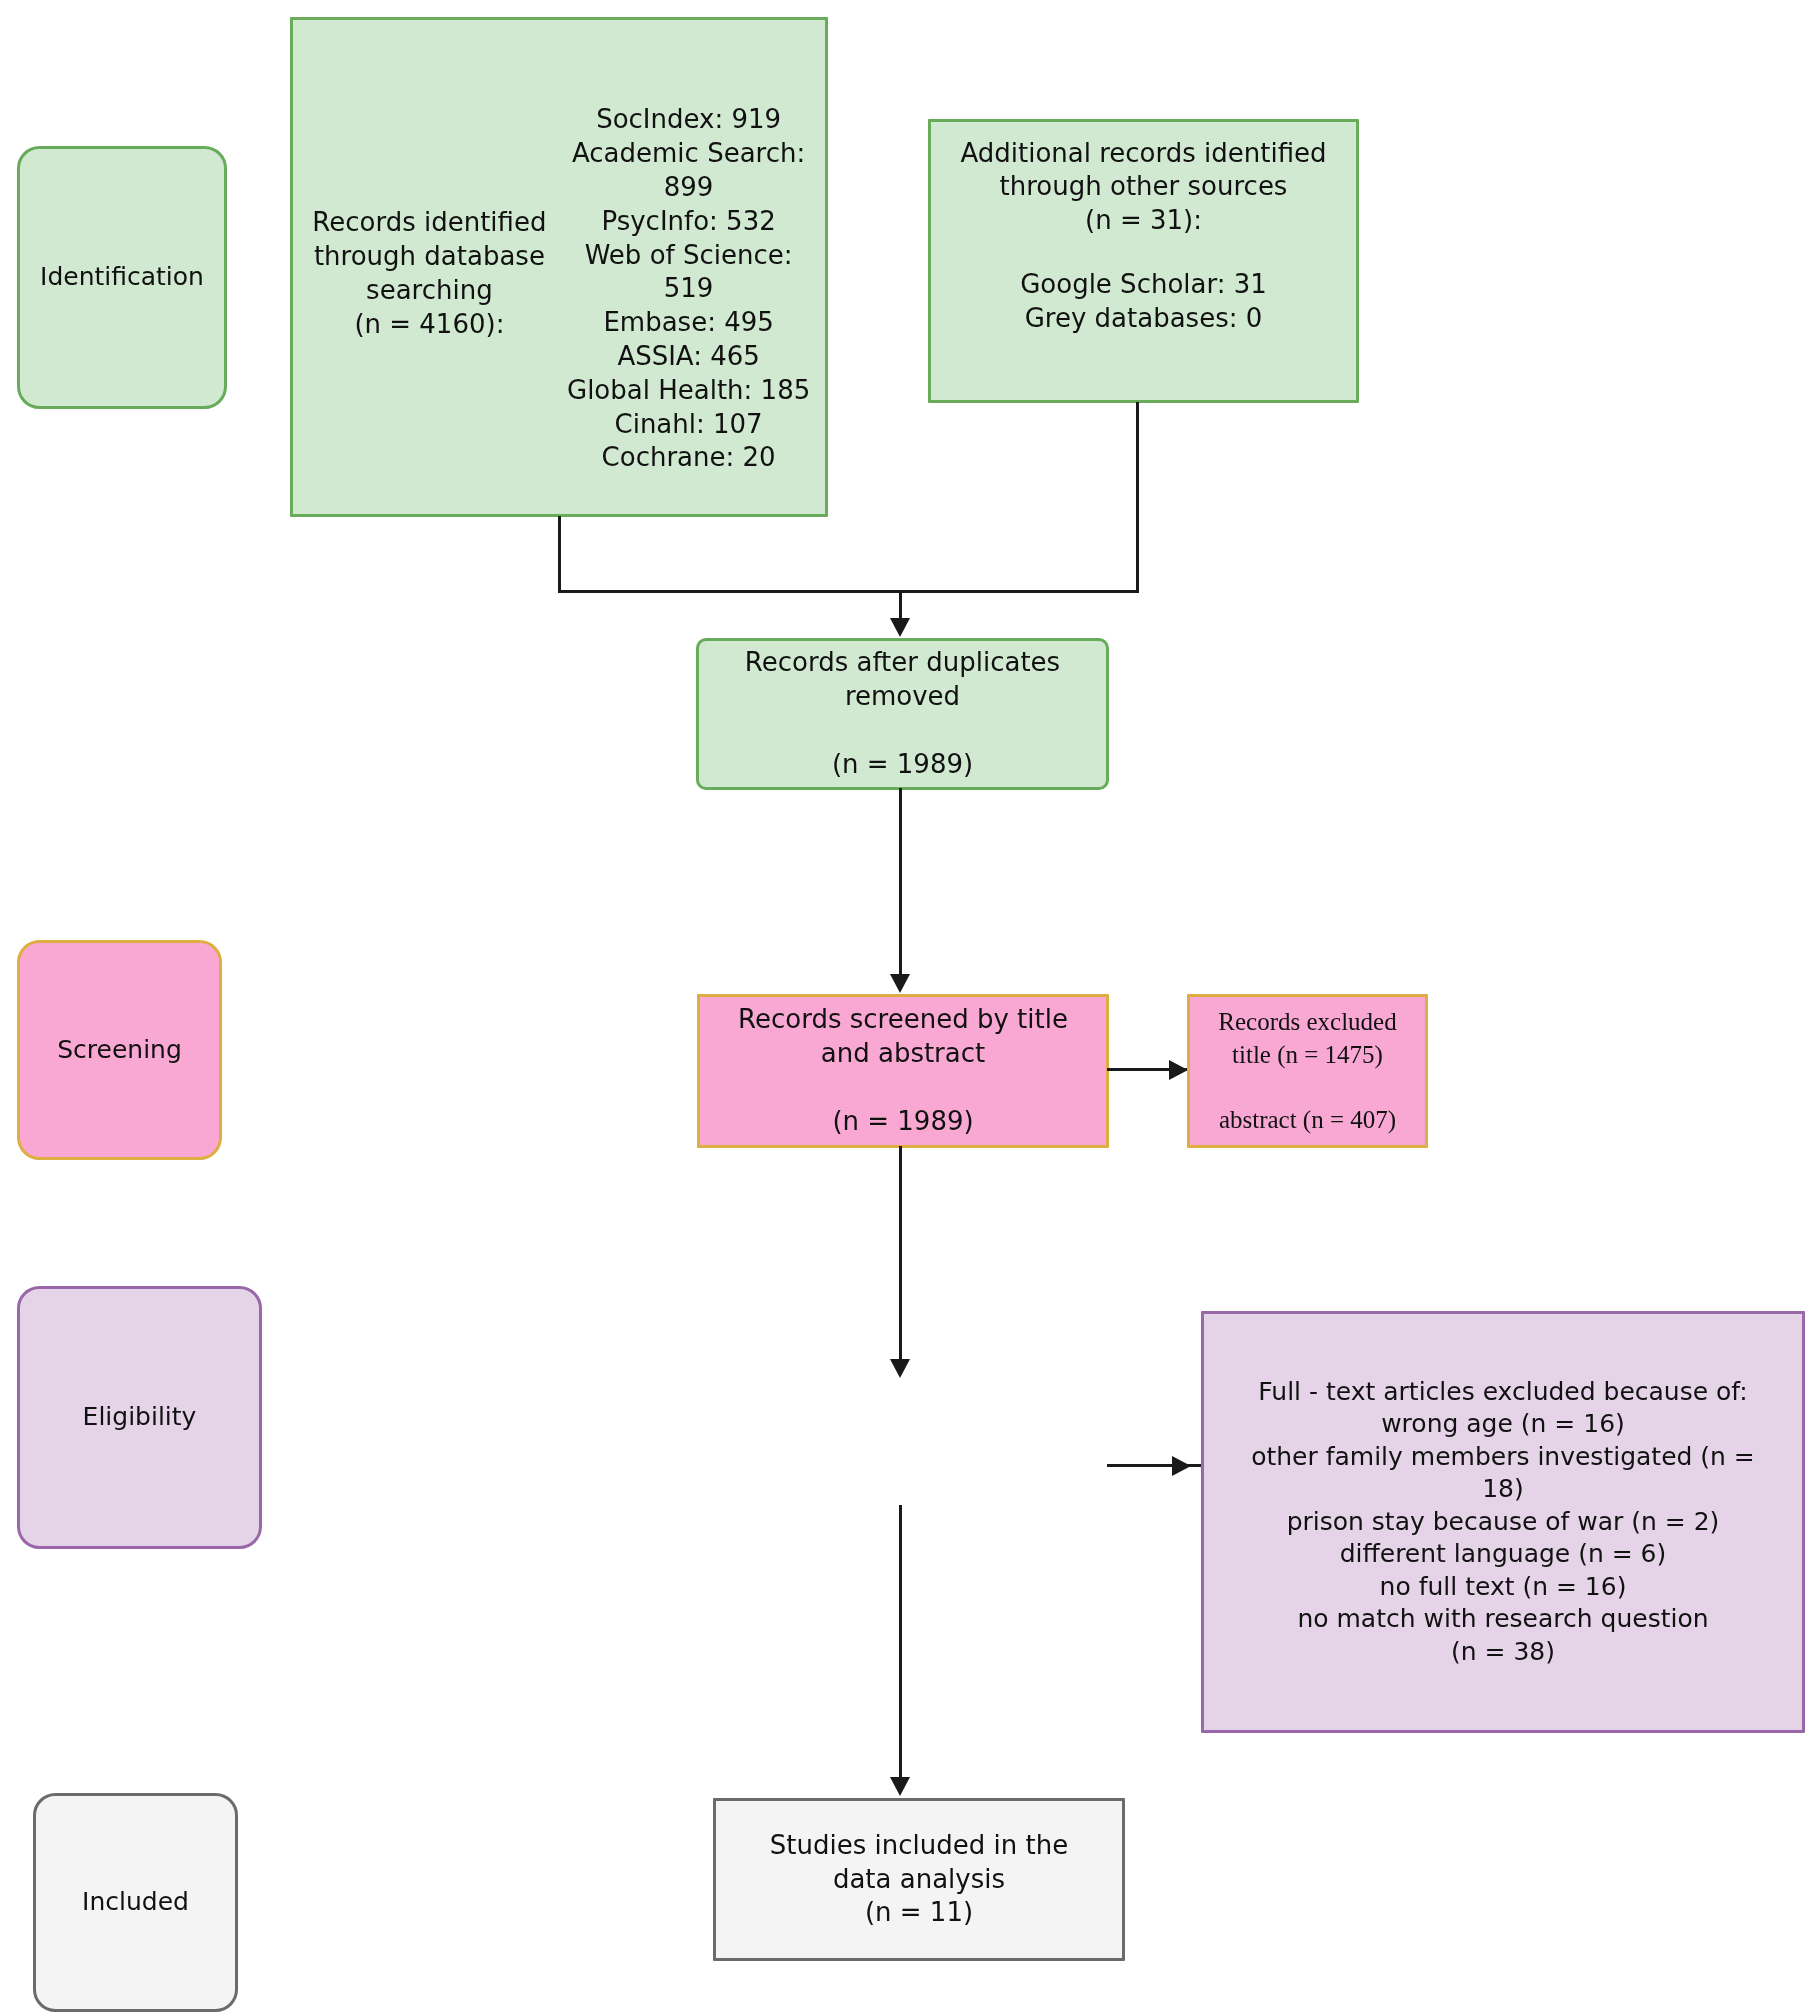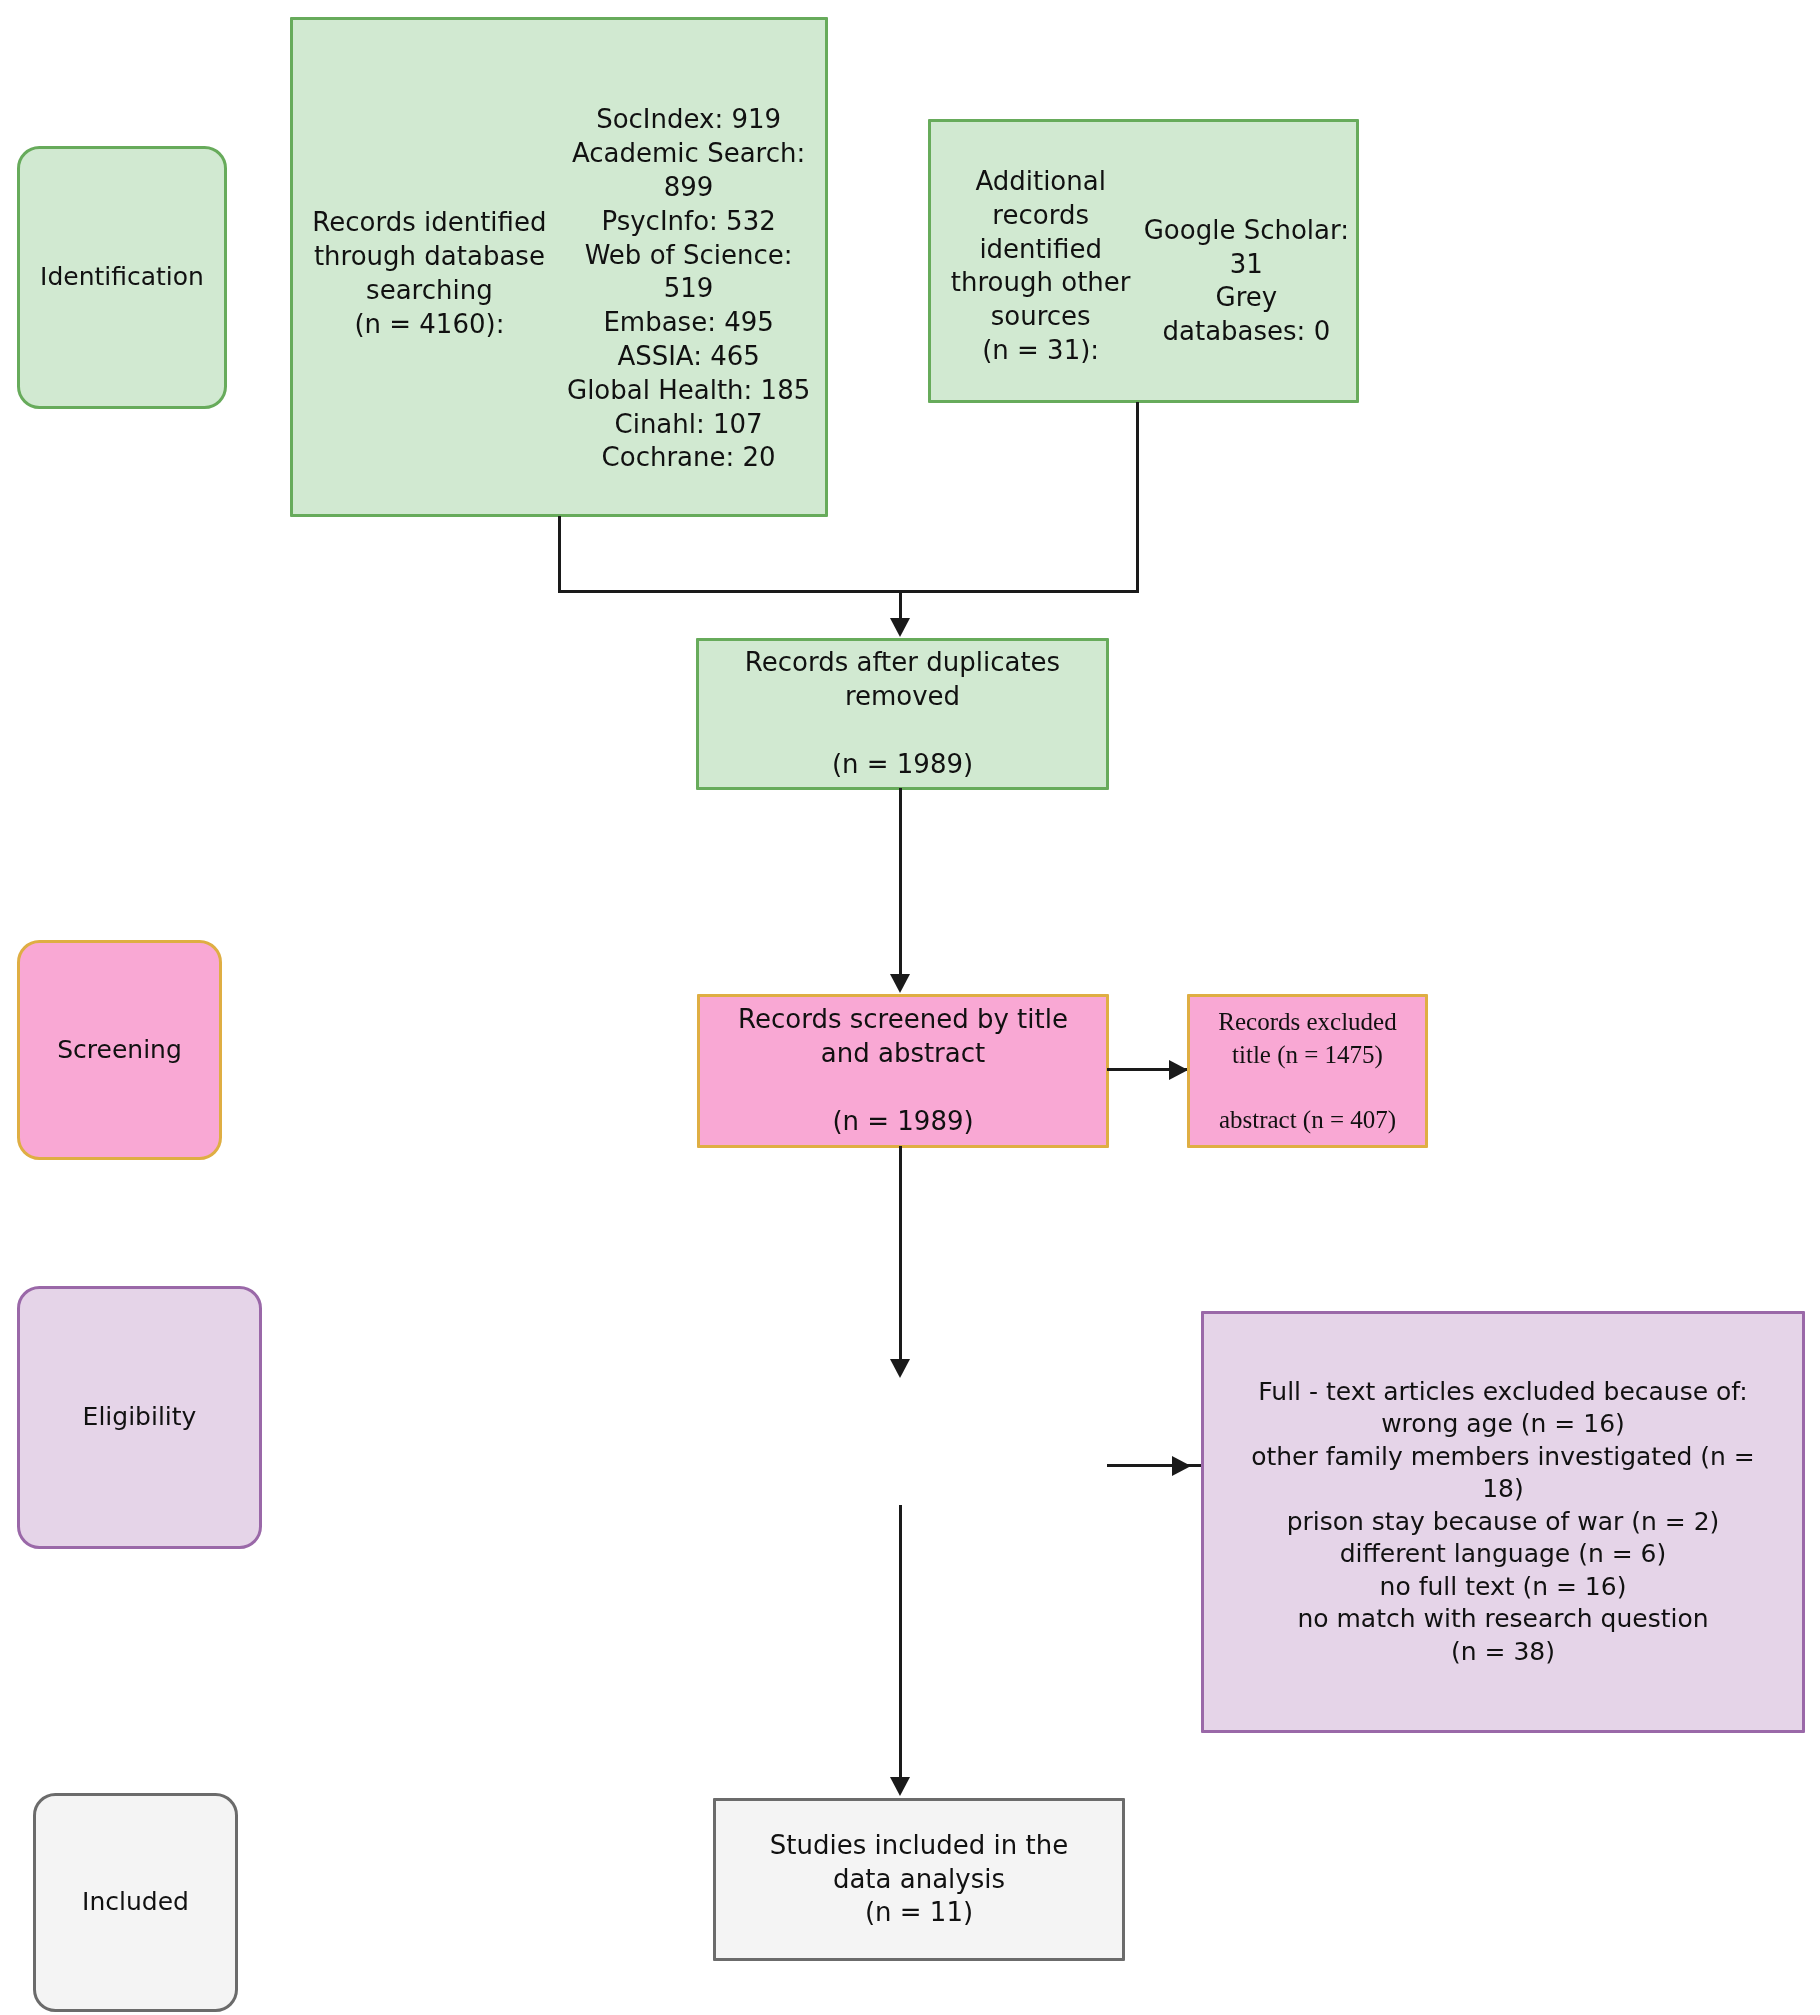--- a/index.html
+++ b/index.html
@@ -87,35 +87,35 @@
 Academic Search: 899
 PsycInfo: 532
 Web of Science: 519
 Embase: 495
 ASSIA: 465
 Global Health: 185
 Cinahl: 107
 Cochrane: 20</span>
   </div>
 
-  <div class="node box green" style="left:928px;top:119px;width:431px;height:284px;flex-direction:row;justify-content:flex-start;padding-top:14.6px;font-size:26px;">
+  <div class="node box green" style="left:928px;top:119px;width:431px;height:284px;flex-direction:column;justify-content:flex-start;padding-top:14.6px;font-size:26px;">
     <span class="txt">Additional records identified
 through other sources
 (n = 31):</span>
     <span class="txt" style="margin-top:30px;">Google Scholar: 31
 Grey databases: 0</span>
   </div>
 
   <div class="edge v" style="left:558px;top:516px;height:77px;"></div>
   <div class="edge v" style="left:1136px;top:402px;height:191px;"></div>
   <div class="edge h" style="left:558px;top:590px;width:581px;"></div>
   <div class="edge v" style="left:899px;top:590px;height:30px;"></div>
   <div class="arrowdown" style="left:890px;top:618px;"></div>
 
-  <div class="node box green" style="left:696px;top:638px;width:413px;height:152px;font-size:26px;">
+  <div class="node box green" style="left:696px;top:638px;width:413px;height:152px;font-size:26px;border-radius:10px;">
     <span class="txt">Records after duplicates
 removed
 
 (n = 1989)</span>
   </div>
 
   <div class="edge v" style="left:899px;top:788px;height:186px;"></div>
   <div class="arrowdown" style="left:890px;top:974px;"></div>
 
   <div class="node box yellow" style="left:697px;top:994px;width:412px;height:154px;font-size:26px;">

